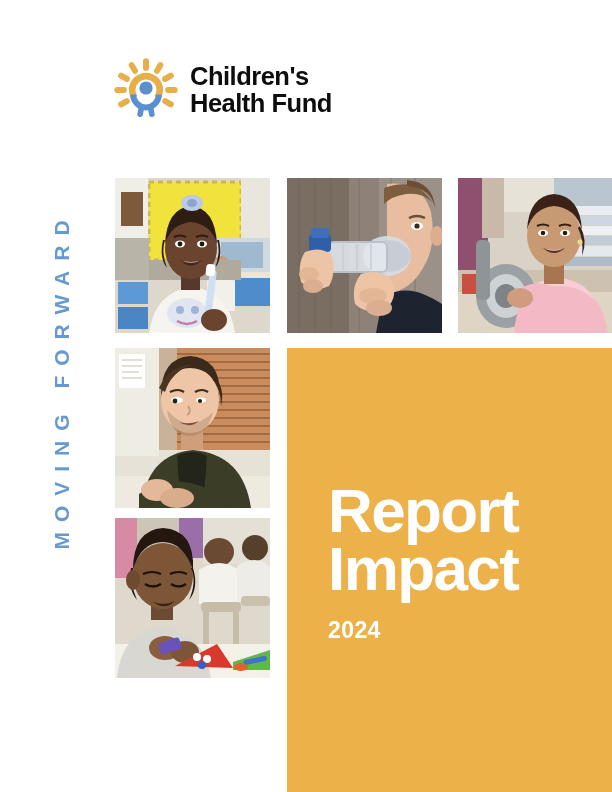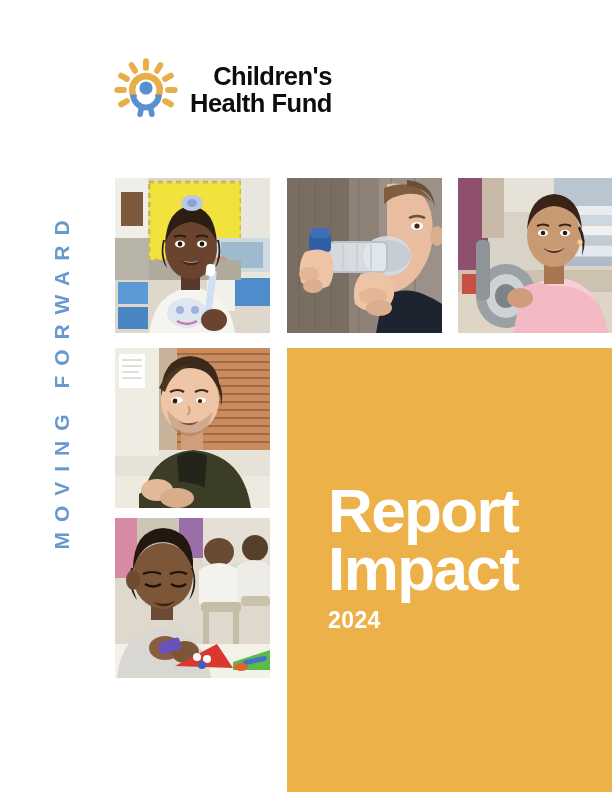--- a/index.html
+++ b/index.html
@@ -26,21 +26,20 @@
     background: #EDB14A;
   }
 
   
   .logo-block {
     position: absolute;
     left: 113px;
     top: 57px;
     display: flex;
     align-items: center;
-    text-align: right;
   }
   .logo-mark {
     width: 66px;
     height: 66px;
     flex: none;
   }
   .logo-wordmark {
     margin-left: 11px;
     color: #0d0d0d;
     font-weight: bold;
@@ -97,21 +96,21 @@
     width: 270px;
   }
   .title-line {
     color: #ffffff;
     font-weight: bold;
     font-size: 62px;
     line-height: 0.94;
     letter-spacing: -1.6px;
   }
   .title-year {
-    margin-top: 8px;
+    margin-top: 18px;
     color: #ffffff;
     font-weight: bold;
     font-size: 23px;
     letter-spacing: 0.4px;
   }
 </style>
 </head>
 <body>
 
 <div id="cover">

